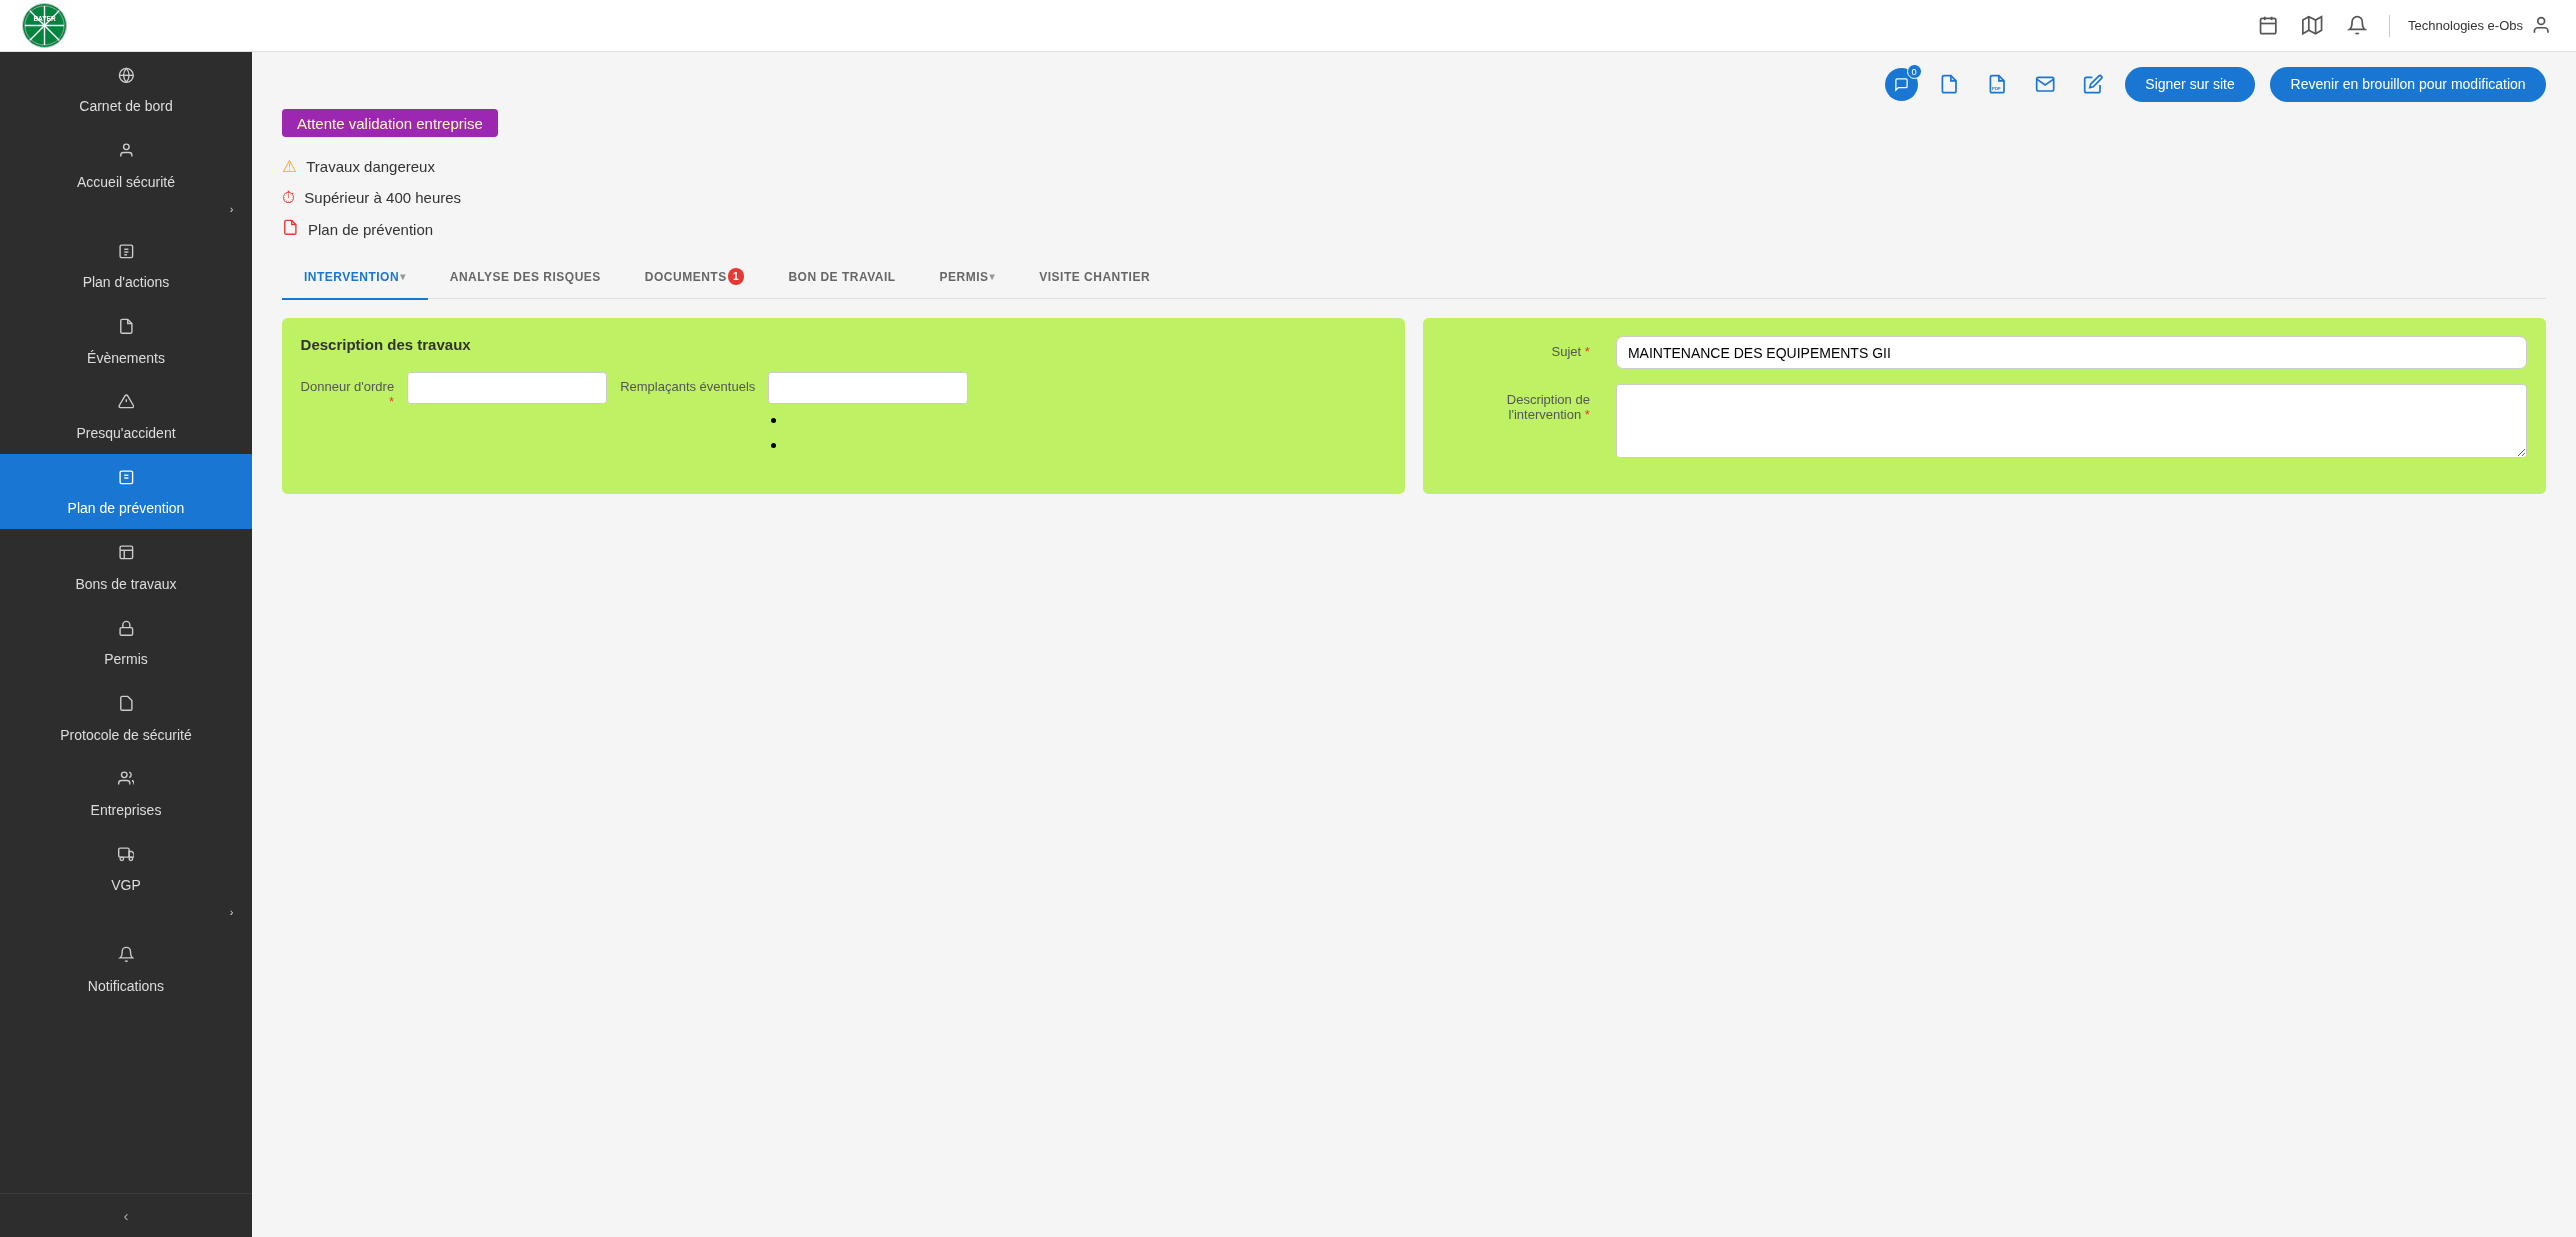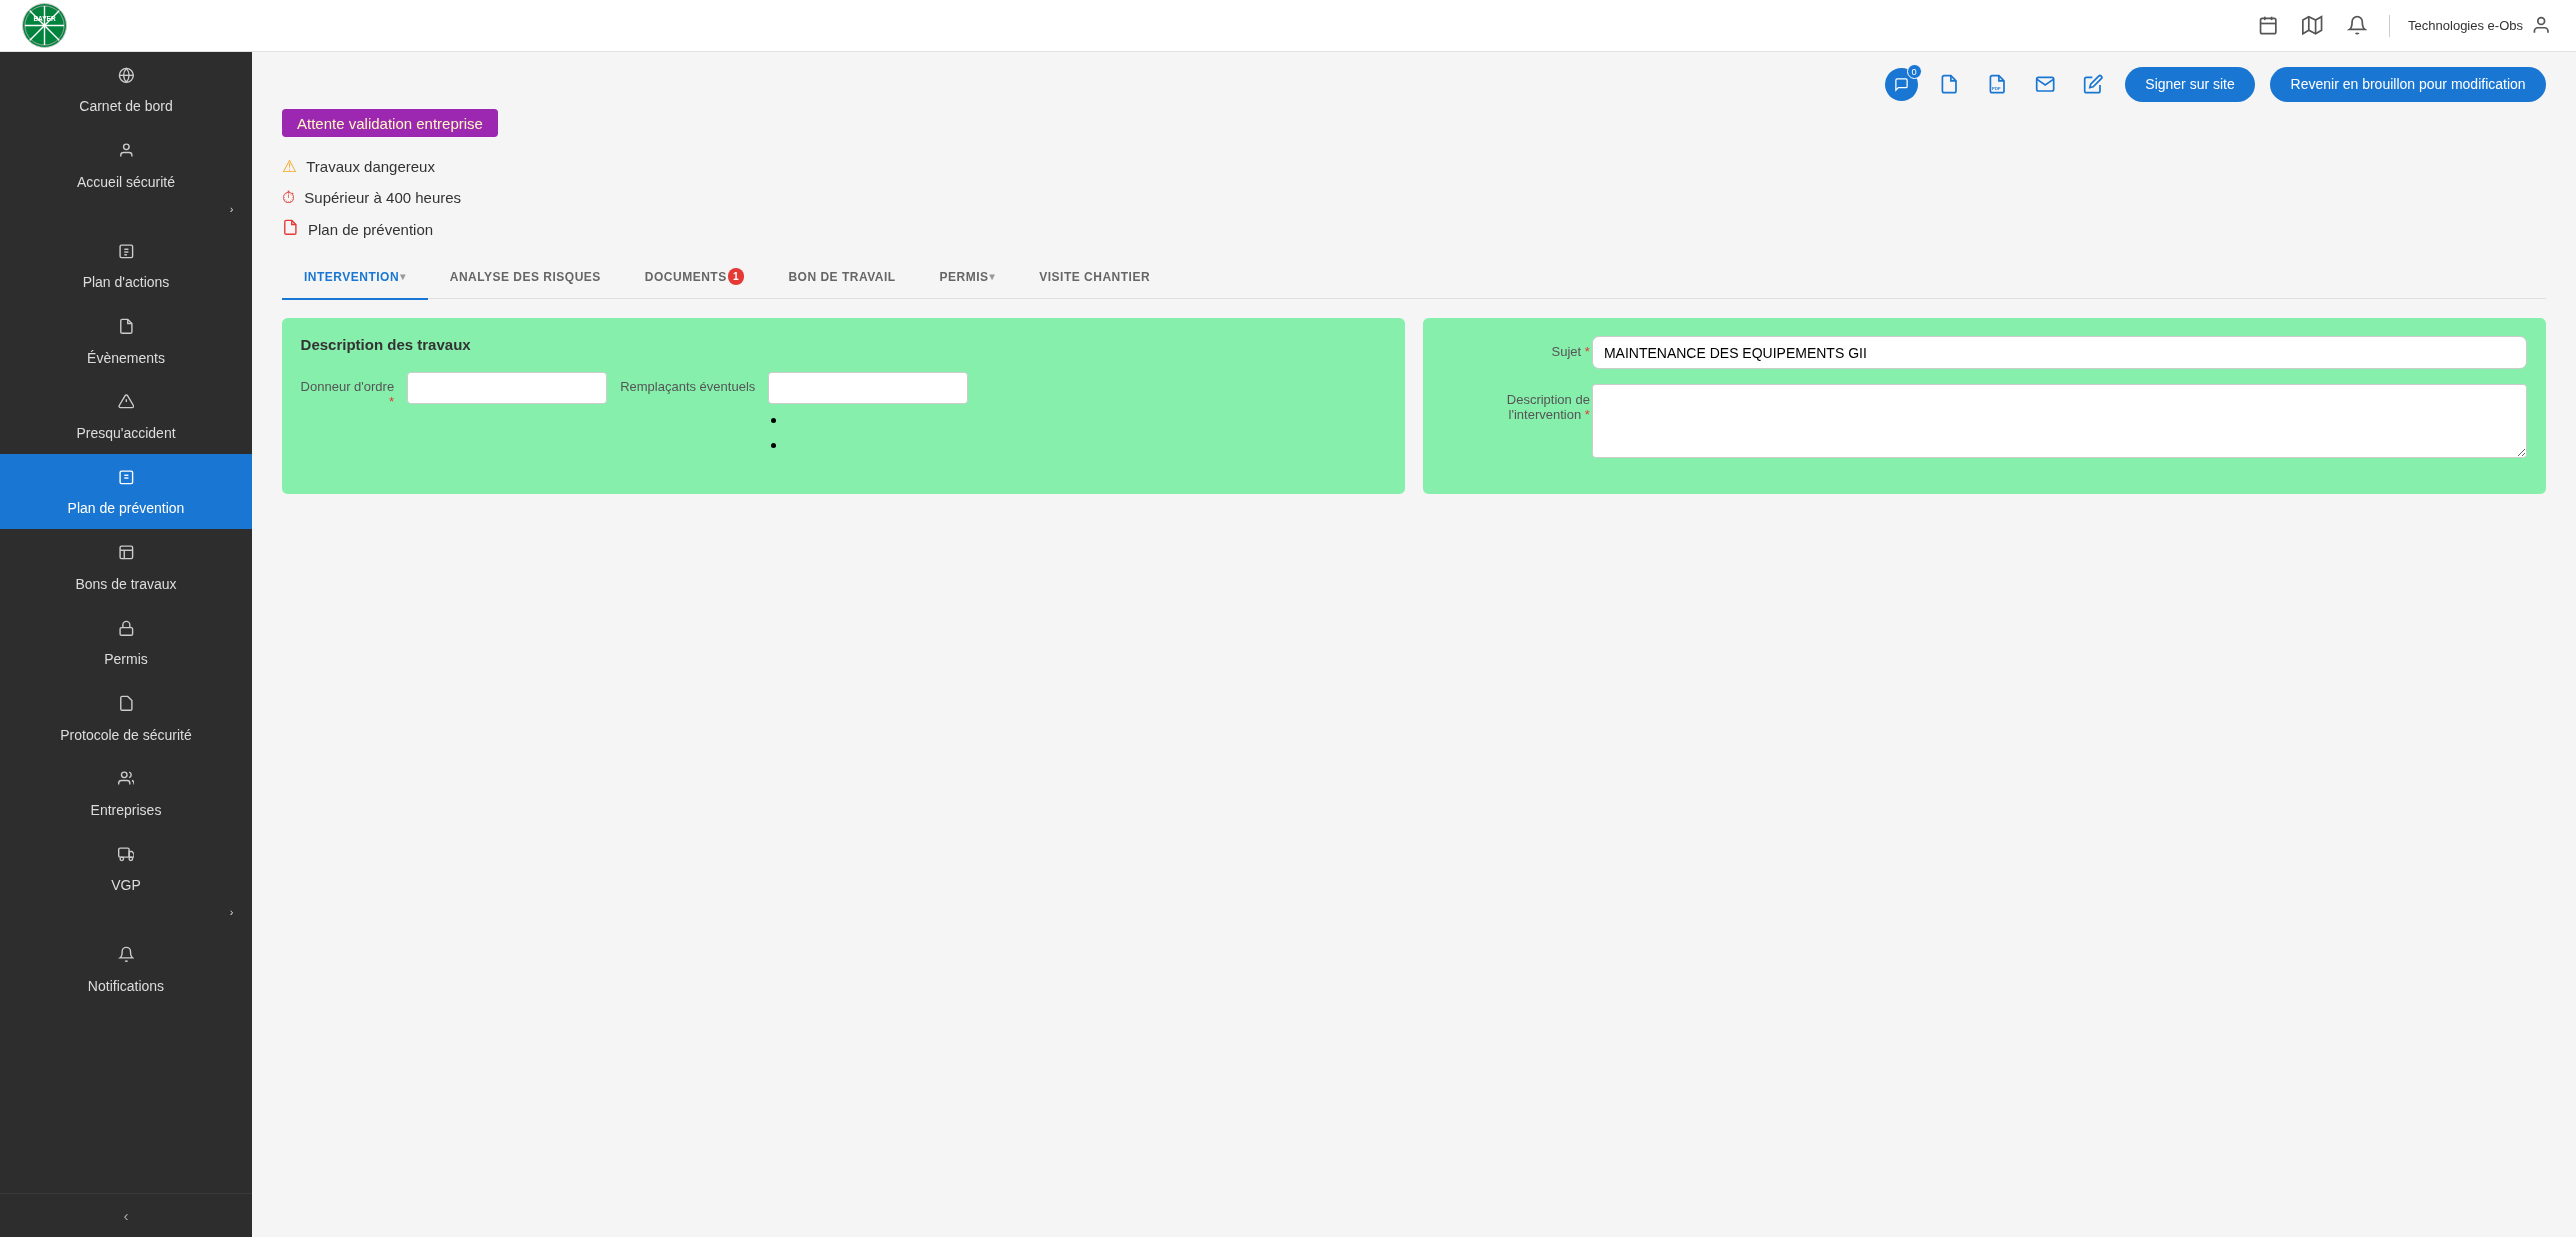--- a/index.html
+++ b/index.html
@@ -194,21 +194,21 @@
     }
     .tab-chevron { font-size: 10.2px; color: #999; }
 
     
     .content-below-tabs {
       display: flex;
       gap: 18.6px;
       padding: 18.6px 0 0 0;
     }
     .section-card {
-      background: #86efac;
+      background: #bef264;
       border-radius: 5.6px;
       padding: 18.6px;
       flex: 1;
     }
     .section-title {
       font-size: 15px;
       font-weight: 600;
       color: #333;
       margin-bottom: 18.6px;
     }
@@ -261,21 +261,21 @@
       padding: 7.4px 11px;
       font-size: 13px;
       background: #fff;
       width: 100%;
       height: 74px;
       resize: vertical;
     }
     .nature-form-row {
       display: flex;
       align-items: flex-start;
-      gap: 2px;
+      gap: 26px;
       margin-bottom: 15px;
     }
     .nature-label {
       font-size: 13px;
       color: #555;
       min-width: 148px;
       text-align: right;
       padding-top: 7.4px;
     }
   </style>

